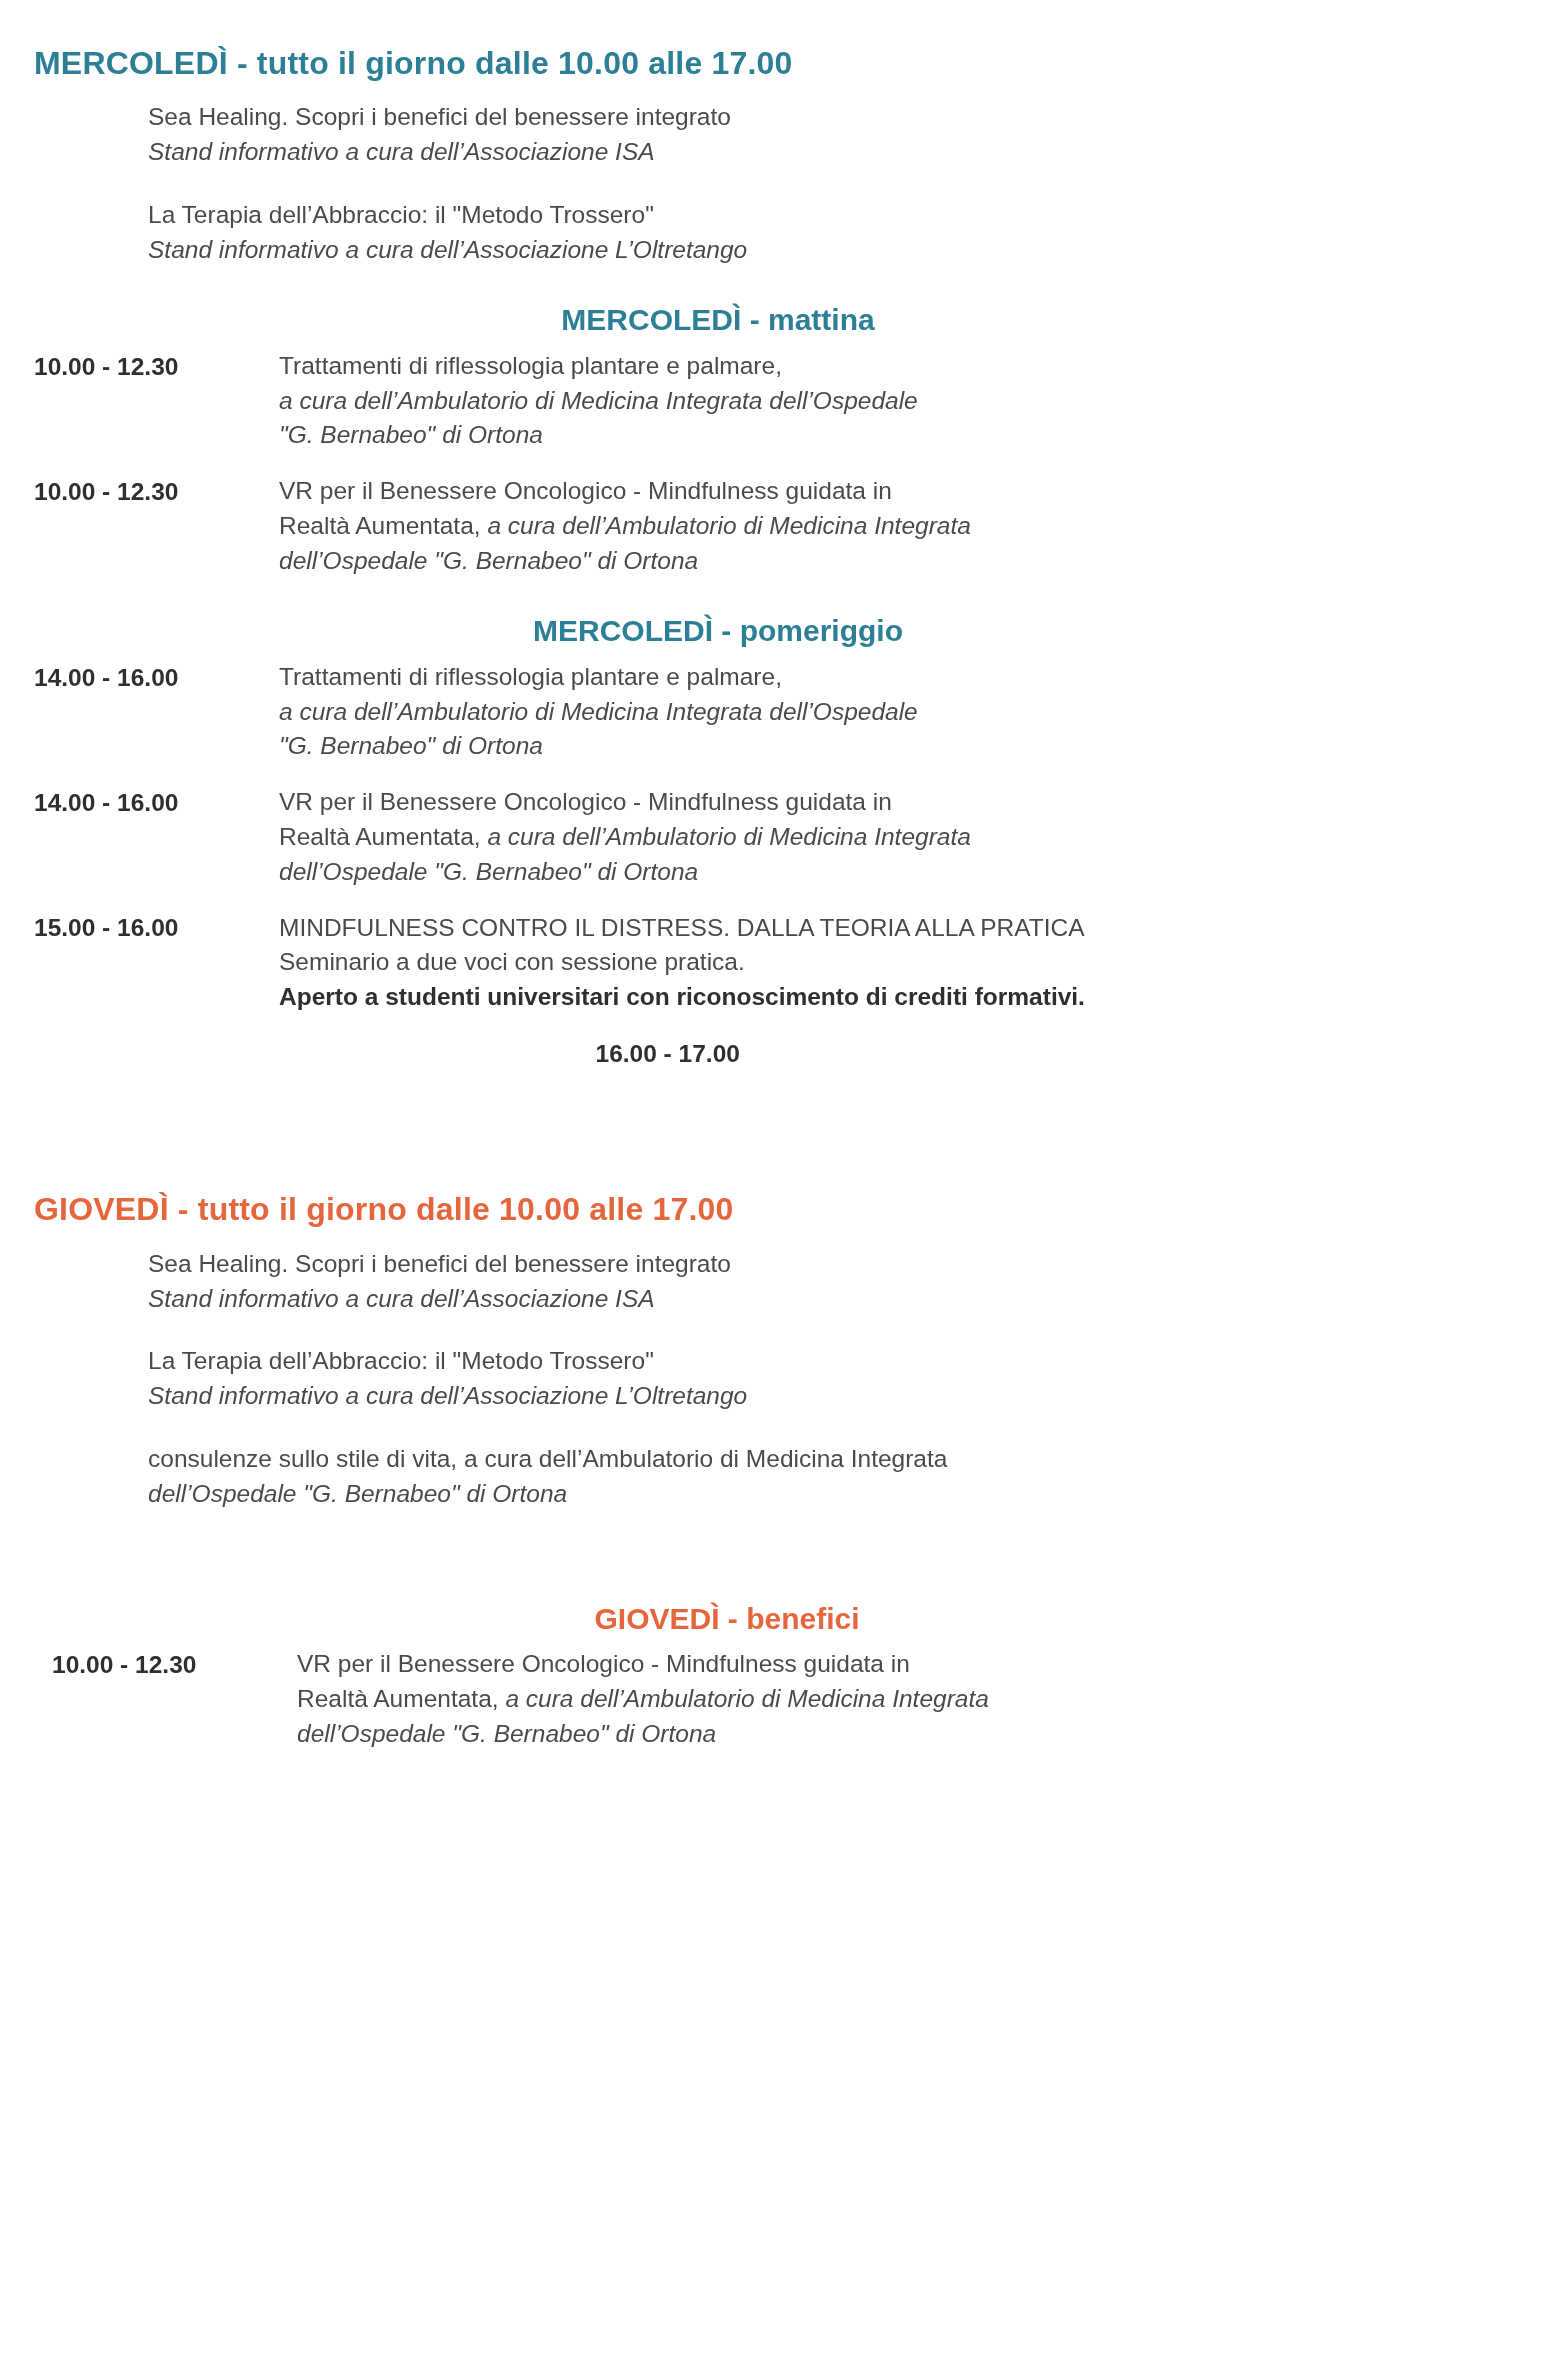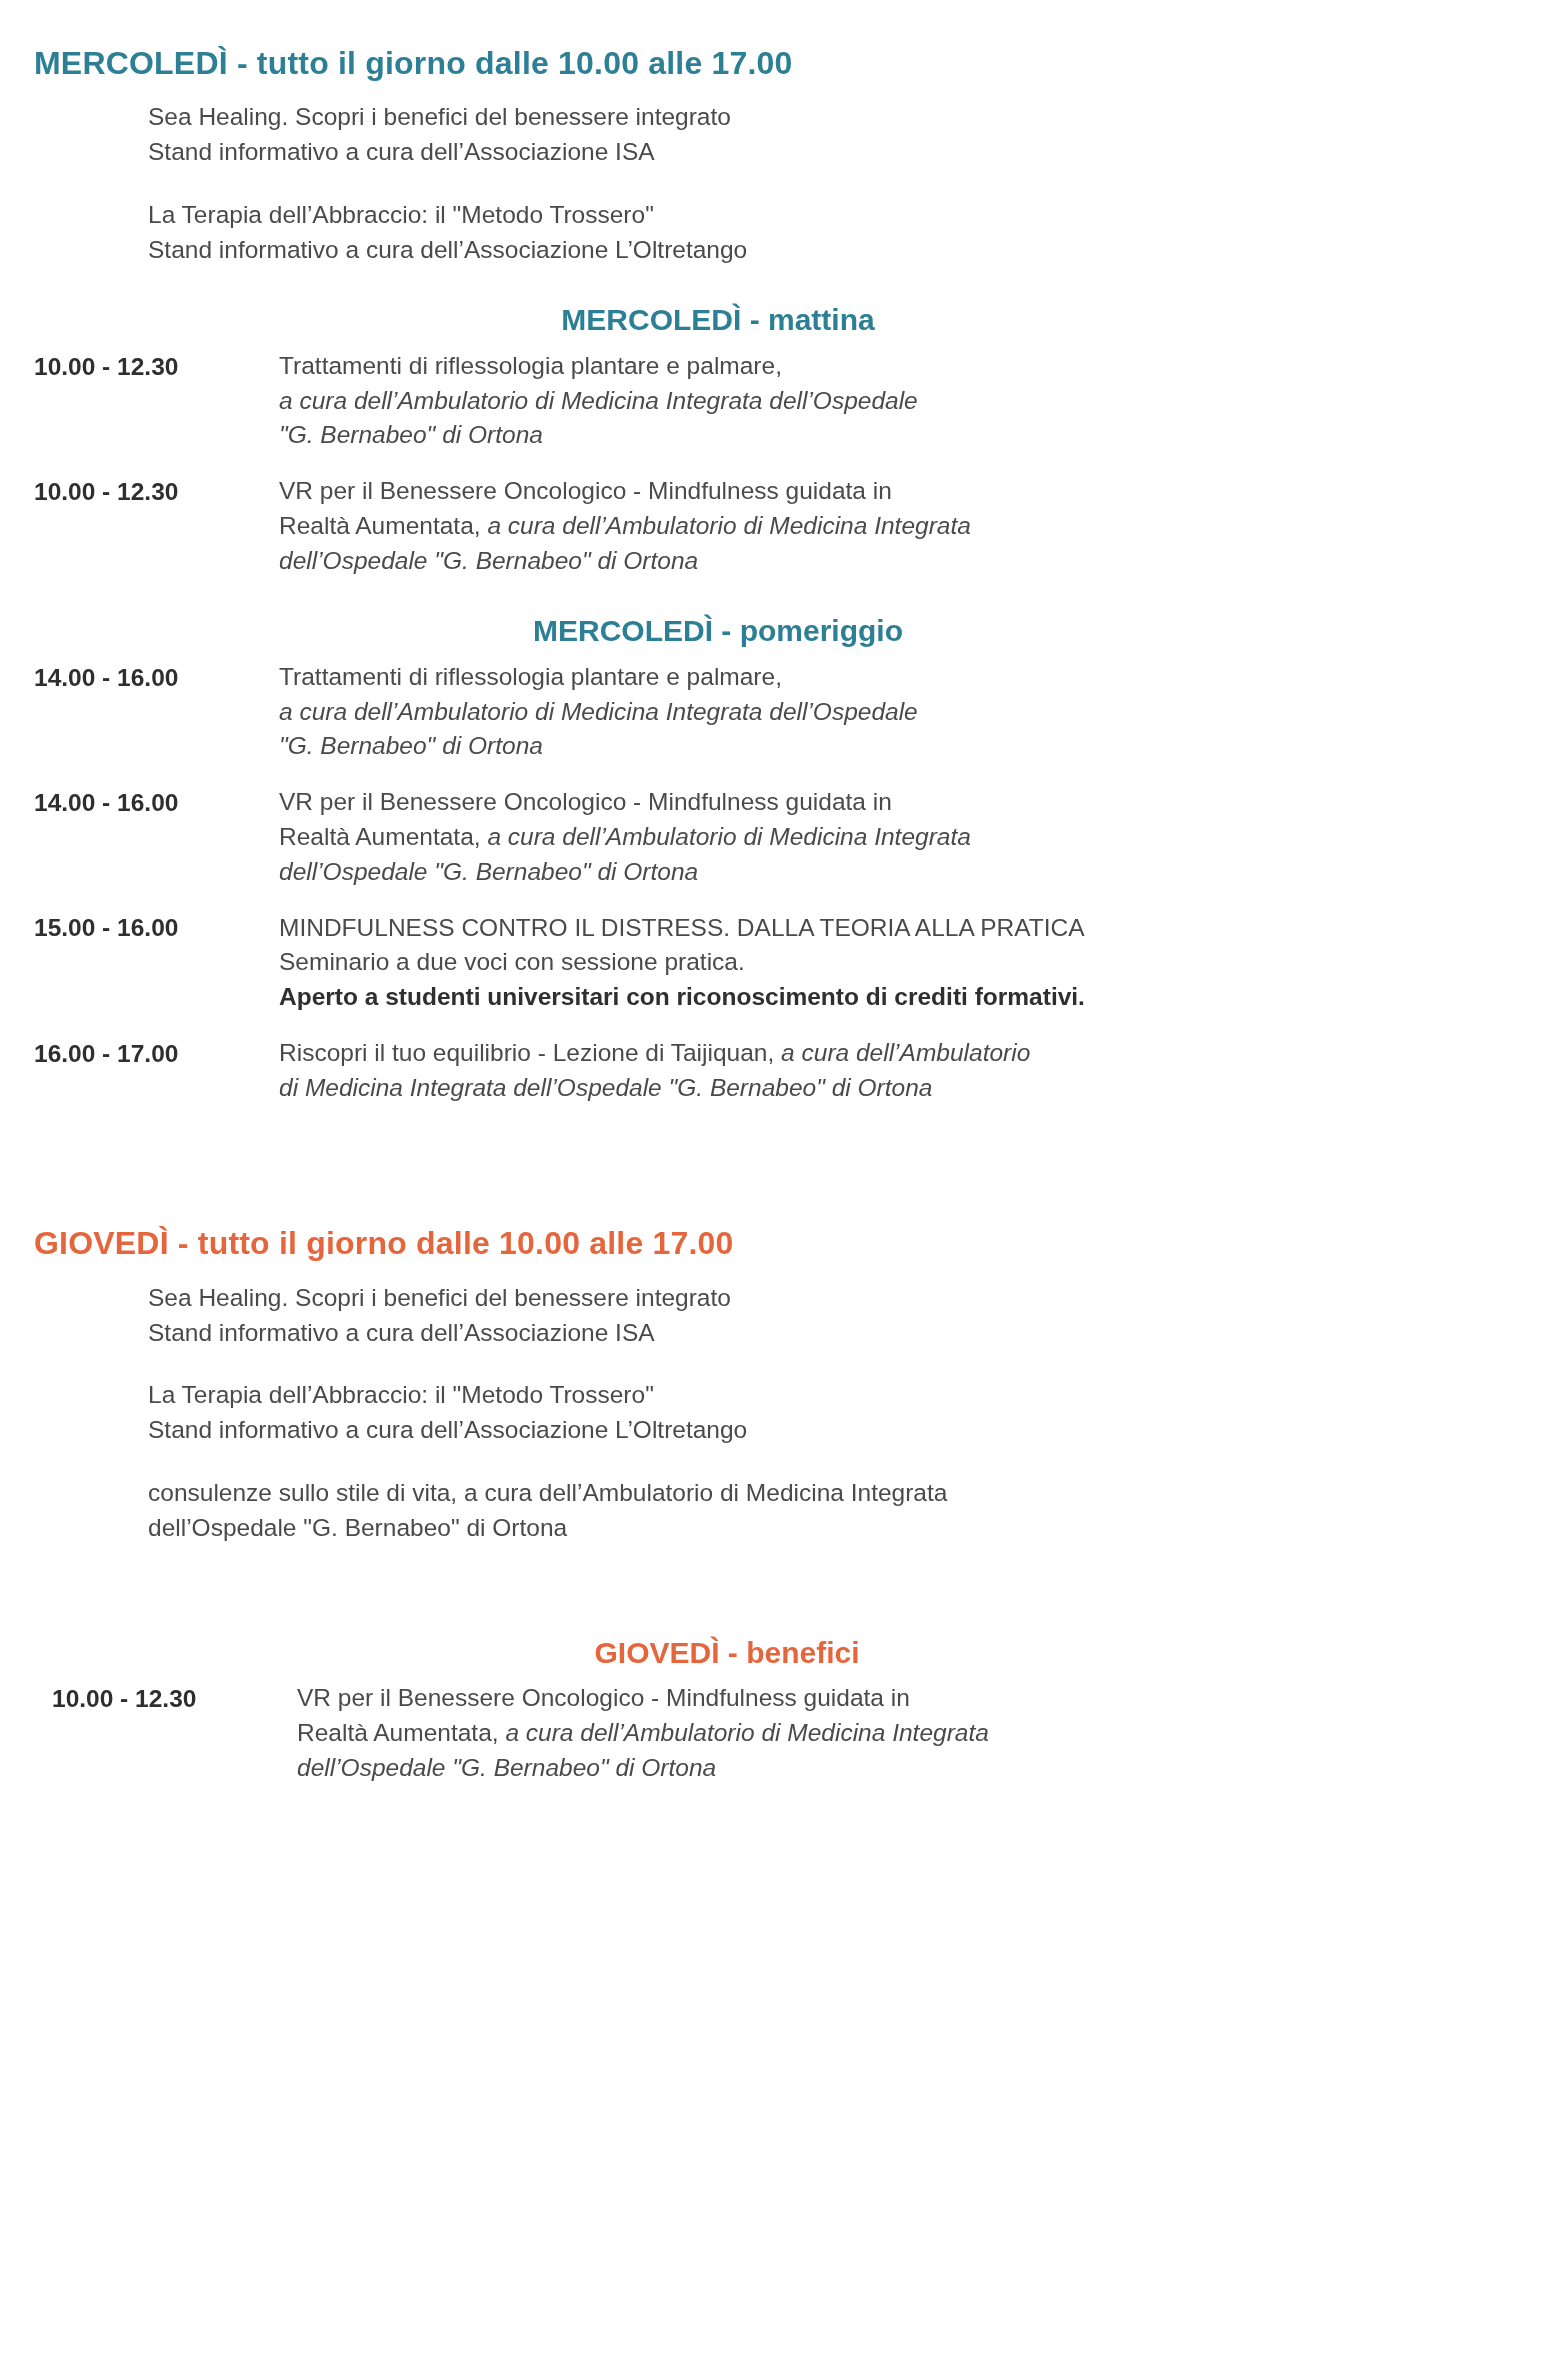--- a/index.html
+++ b/index.html
@@ -42,20 +42,21 @@
     margin: 18px 0 0 0;
   }
   .stand-group p {
     margin: 0;
     font-size: 24.5px;
     line-height: 1.42;
     color: #4a4a4a;
     font-weight: 400;
   }
   .stand-group p.it {
+    font-style: italic;
   }
   .stand-spacer { height: 28px; }
 
   
   .sub-heading {
     font-size: 30px;
     font-weight: bold;
     margin: 36px 0 11.4px 0;
     text-align: center;
   }
@@ -158,24 +159,20 @@
       <div class="time">15.00 - 16.00</div>
       <div class="desc">
         <span>MINDFULNESS CONTRO IL DISTRESS. DALLA TEORIA ALLA PRATICA</span><br>
         <span>Seminario a due voci con sessione pratica.</span><br>
         <span class="bold">Aperto a studenti universitari con riconoscimento di crediti formativi.</span>
       </div>
     </div>
 
     <div class="row">
       <div class="time">16.00 - 17.00</div>
-      <div class="desc">
-        <span>Riscopri il tuo equilibrio - Lezione di Taijiquan, </span><span class="it">a cura dell’Ambulatorio</span><br>
-        <span class="it">di Medicina Integrata dell’Ospedale "G. Bernabeo" di Ortona</span>
-      </div>
     </div>
   </section>
 
   <div class="gap-large"></div>
 
   <section class="block">
     <h2 class="day-heading orange">GIOVEDÌ - tutto il giorno dalle 10.00 alle 17.00</h2>
 
     <div class="stand-group">
       <p>Sea Healing. Scopri i benefici del benessere integrato</p>

